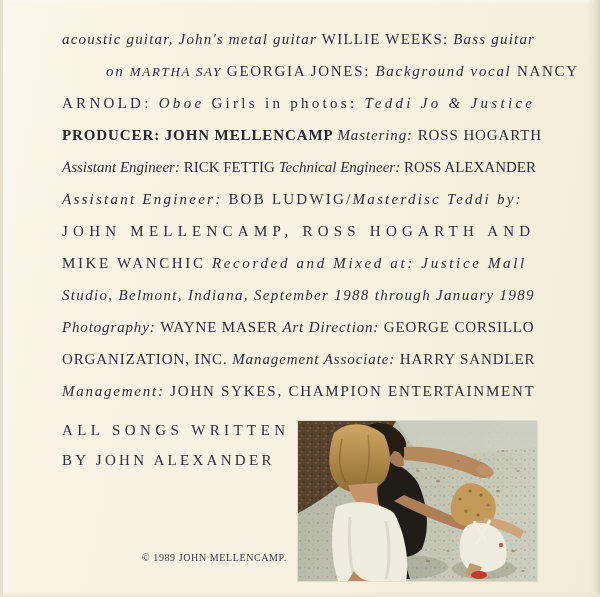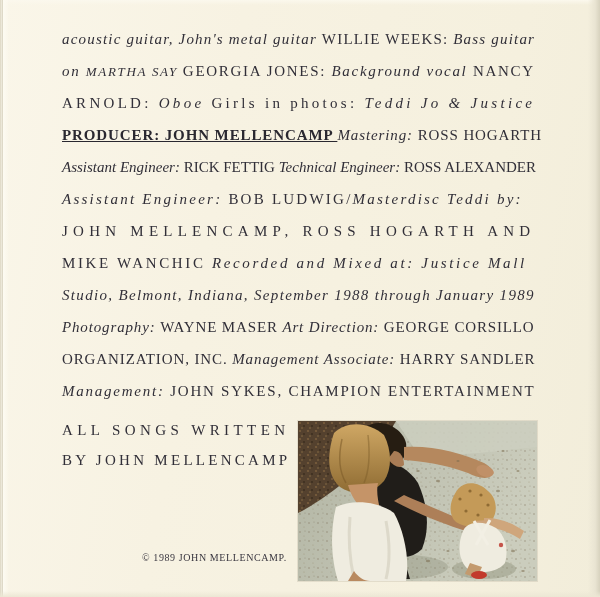--- a/index.html
+++ b/index.html
@@ -20,21 +20,21 @@
   .edge-bottom{position:absolute;left:0;bottom:0;width:100%;height:6px;
     background:linear-gradient(0deg,#ece7d4,rgba(236,231,212,0));}
 
   
   .credits{position:absolute;left:62px;top:23px;width:473px;}
   .credit-line{height:32px;line-height:32px;white-space:nowrap;font-size:15px;}
   .line-inner{display:inline-block;white-space:nowrap;}
   .seg-it{font-style:italic;}
   .seg-rm{}
   .seg-rmx{}
-  .seg-b{font-weight:700;color:#2a2830;text-decoration:underline;}
+  .seg-b{font-weight:700;color:#2a2830;}
   .seg-itsc{font-style:italic;font-size:13px;}
 
   .songs{position:absolute;left:62px;top:415px;width:228px;}
   .songs .credit-line{height:30px;line-height:30px;}
 
   .copyright{position:absolute;left:142px;top:552px;font-size:10px;
     letter-spacing:.6px;color:#3a3740;white-space:nowrap;}
 
   
   .photo{position:absolute;left:298px;top:421px;width:239px;height:160px;margin:0;
@@ -42,36 +42,36 @@
   .photo svg{display:block;width:100%;height:100%;}
 </style>
 </head>
 <body>
 
 <div class="page">
   <div class="edge-top"></div>
 
   <div class="credits" id="credits">
       <div class="credit-line"><span class="line-inner" style="letter-spacing: 1.19355px;"><span class="seg-it">acoustic guitar, John's metal guitar </span><span class="seg-rm">WILLIE WEEKS: </span><span class="seg-it">Bass guitar</span></span></div>
-      <div class="credit-line"><span class="line-inner" style="letter-spacing: 1.68627px;"><span class="seg-it">on </span><span class="seg-itsc">MARTHA SAY </span><span class="seg-rm">GEORGIA JONES: </span><span class="seg-it">Background vocal </span><span class="seg-rm">NANCY</span></span></div>
+      <div class="credit-line"><span class="line-inner" style="letter-spacing: 1.68627px; margin-left: 44px;"><span class="seg-it">on </span><span class="seg-itsc">MARTHA SAY </span><span class="seg-rm">GEORGIA JONES: </span><span class="seg-it">Background vocal </span><span class="seg-rm">NANCY</span></span></div>
       <div class="credit-line"><span class="line-inner" style="letter-spacing: 3.29167px;"><span class="seg-rm">ARNOLD: </span><span class="seg-it">Oboe </span><span class="seg-rmx">Girls in photos: </span><span class="seg-it">Teddi Jo &amp; Justice</span></span></div>
       <div class="credit-line"><span class="line-inner" style="letter-spacing: 0.895833px;"><span class="seg-b">PRODUCER: JOHN MELLENCAMP </span><span class="seg-it">Mastering: </span><span class="seg-rm">ROSS HOGARTH</span></span></div>
       <div class="credit-line"><span class="line-inner"><span class="seg-it">Assistant Engineer: </span><span class="seg-rm">RICK FETTIG </span><span class="seg-it">Technical Engineer: </span><span class="seg-rm">ROSS ALEXANDER</span></span></div>
       <div class="credit-line"><span class="line-inner" style="letter-spacing: 2.23529px;"><span class="seg-it">Assistant Engineer: </span><span class="seg-rm">BOB LUDWIG/</span><span class="seg-it">Masterdisc </span><span class="seg-it">Teddi by:</span></span></div>
       <div class="credit-line"><span class="line-inner" style="letter-spacing: 5.24242px;"><span class="seg-rm">JOHN MELLENCAMP, ROSS HOGARTH AND</span></span></div>
       <div class="credit-line"><span class="line-inner" style="letter-spacing: 2.64583px;"><span class="seg-rm">MIKE WANCHIC </span><span class="seg-it">Recorded and Mixed at: Justice Mall</span></span></div>
       <div class="credit-line"><span class="line-inner" style="letter-spacing: 1.32787px;"><span class="seg-it">Studio, Belmont, Indiana, September 1988 through January 1989</span></span></div>
       <div class="credit-line"><span class="line-inner" style="letter-spacing: 0.854545px;"><span class="seg-it">Photography: </span><span class="seg-rm">WAYNE MASER </span><span class="seg-it">Art Direction: </span><span class="seg-rm">GEORGE CORSILLO</span></span></div>
       <div class="credit-line"><span class="line-inner" style="letter-spacing: 0.888889px;"><span class="seg-rm">ORGANIZATION, INC. </span><span class="seg-it">Management Associate: </span><span class="seg-rm">HARRY SANDLER</span></span></div>
       <div class="credit-line"><span class="line-inner" style="letter-spacing: 1.76087px;"><span class="seg-it">Management: </span><span class="seg-rm">JOHN SYKES, CHAMPION ENTERTAINMENT</span></span></div>
     </div>
 
   <div class="songs" id="songs">
       <div class="credit-line"><span class="line-inner" style="letter-spacing: 4.41176px;"><span class="seg-rm">ALL SONGS WRITTEN</span></span></div>
-      <div class="credit-line"><span class="line-inner" style="letter-spacing: 3.27778px;"><span class="seg-rm">BY JOHN MELLENCAMP</span></span></div>
+      <div class="credit-line"><span class="line-inner" style="letter-spacing: 3.27778px;"><span class="seg-rm">BY JOHN ALEXANDER</span></span></div>
     </div>
 
   <div class="copyright">© 1989 JOHN MELLENCAMP.</div>
 
   <figure class="photo">
     <svg viewBox="0 0 239 160" preserveAspectRatio="none">
       <defs>
         <linearGradient id="gSand" x1="0" y1="0" x2="1" y2="0.35">
           <stop offset="0" stop-color="#b2b5a3"></stop>
           <stop offset="0.55" stop-color="#c0c2b2"></stop>

